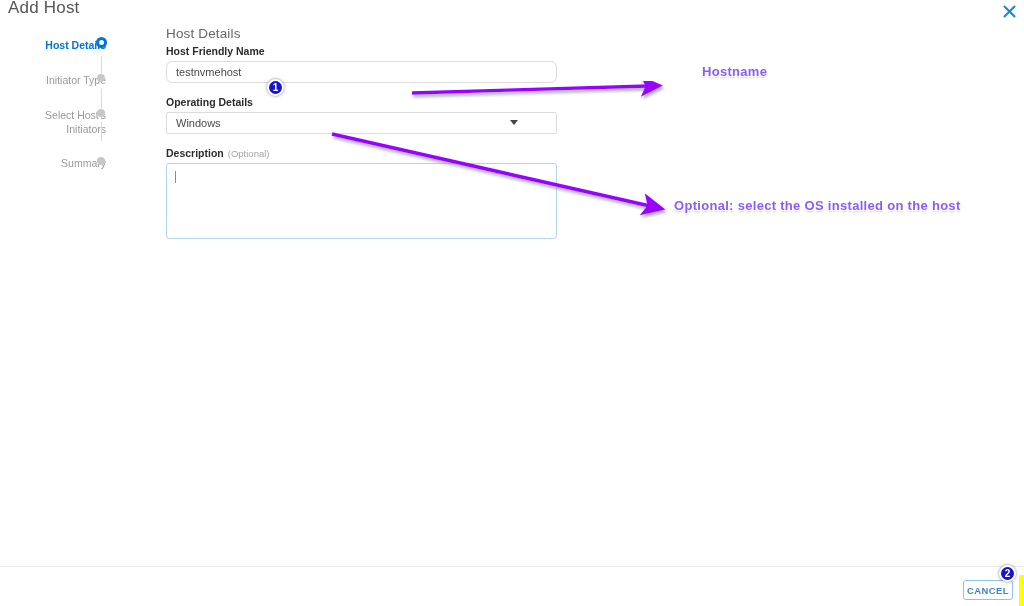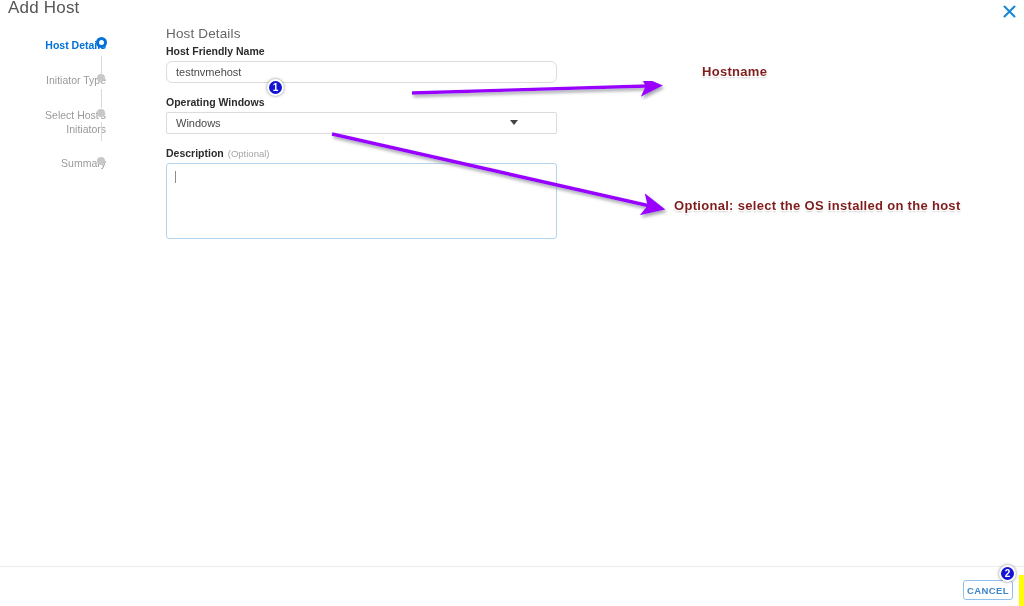--- a/index.html
+++ b/index.html
@@ -256,21 +256,21 @@
     align-items: center;
     justify-content: center;
     font-family: "Liberation Sans", sans-serif;
   }
   .badge-1 { left: 267px; top: 79px; }
   .badge-2 { left: 999px; top: 565px; }
 
   
   .callout {
     position: absolute;
-    color: #7f1d1d;
+    color: #8b5cf6;
     font-weight: bold;
     font-size: 13px;
     letter-spacing: .3px;
     white-space: nowrap;
     text-shadow:
       -1px -1px 0 #ffffff,  1px -1px 0 #ffffff,
       -1px  1px 0 #ffffff,  1px  1px 0 #ffffff,
        0px  2px 2px rgba(150,150,160,.55);
   }
   .callout-host { left: 702px; top: 64px; }
@@ -322,21 +322,21 @@
 
   <div class="pane">
     <div class="pane-title">Host Details</div>
 
     <div class="field-block">
       <label class="field-label">Host Friendly Name</label>
       <input class="text-input" type="text" value="testnvmehost" style="">
     </div>
 
     <div class="field-block">
-      <label class="field-label">Operating Windows</label>
+      <label class="field-label">Operating Details</label>
       <div class="select-wrap">
         <div class="select-input">
           <span>Windows</span>
         </div>
         <span class="select-caret"></span>
       </div>
     </div>
 
     <div class="field-block">
       <label class="field-label">

